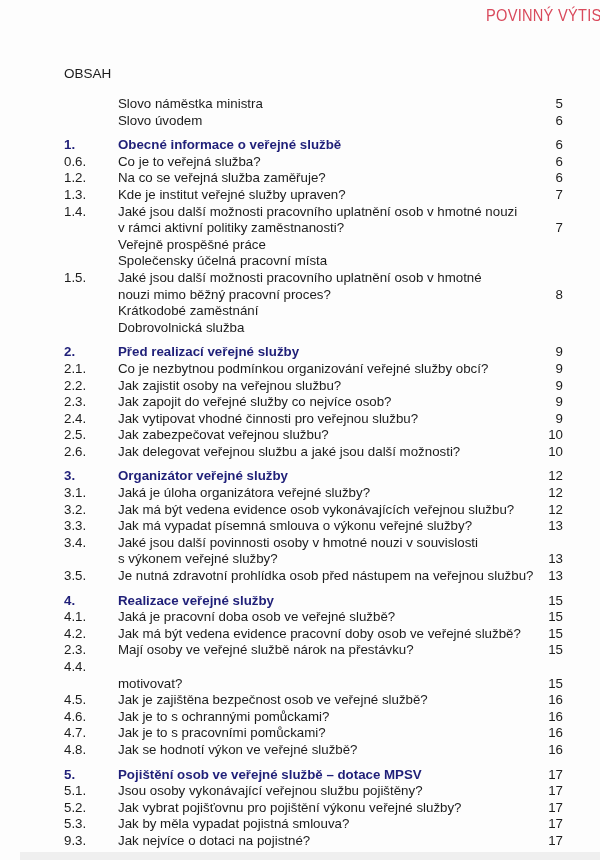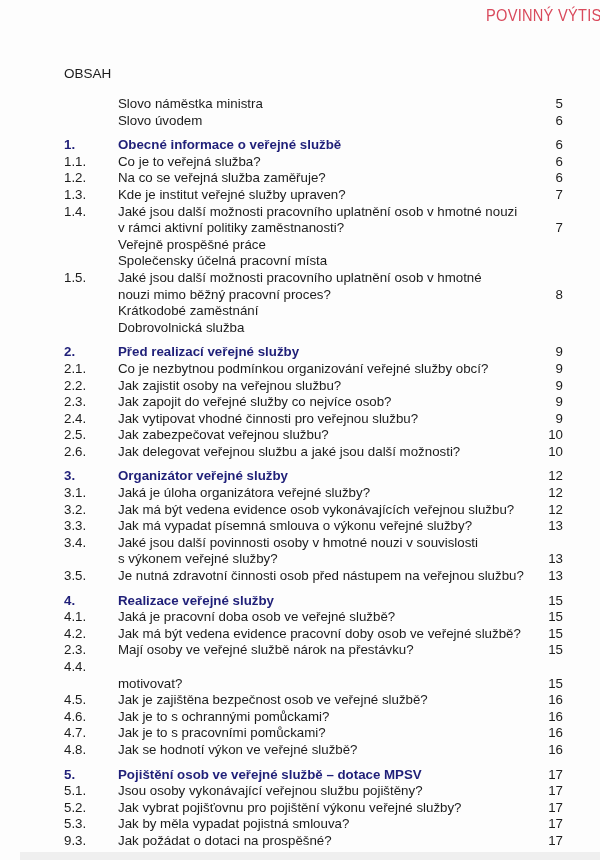--- a/index.html
+++ b/index.html
@@ -51,21 +51,21 @@
         <span class="title">Slovo úvodem</span>
         <span class="page-no">6</span>
       </div>
       <div class="gap"></div>
       <div class="row section">
         <span class="num">1.</span>
         <span class="title">Obecné informace o veřejné službě</span>
         <span class="page-no">6</span>
       </div>
       <div class="row">
-        <span class="num">1.1.</span>
+        <span class="num">0.6.</span>
         <span class="title">Co je to veřejná služba?</span>
         <span class="page-no">6</span>
       </div>
       <div class="row">
         <span class="num">1.2.</span>
         <span class="title">Na co se veřejná služba zaměřuje?</span>
         <span class="page-no">6</span>
       </div>
       <div class="row">
         <span class="num">1.3.</span>
@@ -160,21 +160,21 @@
       <div class="row">
         <span class="num">3.4.</span>
         <span class="title">Jaké jsou další povinnosti osoby v hmotné nouzi v souvislosti</span>
       </div>
       <div class="row">
         <span class="title">s výkonem veřejné služby?</span>
         <span class="page-no">13</span>
       </div>
       <div class="row">
         <span class="num">3.5.</span>
-        <span class="title">Je nutná zdravotní činnosti osob před nástupem na veřejnou službu?</span>
+        <span class="title">Je nutná zdravotní prohlídka osob před nástupem na veřejnou službu?</span>
         <span class="page-no">13</span>
       </div>
       <div class="gap"></div>
       <div class="row section">
         <span class="num">4.</span>
         <span class="title">Realizace veřejné služby</span>
         <span class="page-no">15</span>
       </div>
       <div class="row">
         <span class="num">4.1.</span>
@@ -234,18 +234,18 @@
         <span class="title">Jak vybrat pojišťovnu pro pojištění výkonu veřejné služby?</span>
         <span class="page-no">17</span>
       </div>
       <div class="row">
         <span class="num">5.3.</span>
         <span class="title">Jak by měla vypadat pojistná smlouva?</span>
         <span class="page-no">17</span>
       </div>
       <div class="row">
         <span class="num">9.3.</span>
-        <span class="title">Jak požádat o dotaci na prospěšné?</span>
+        <span class="title">Jak nejvíce o dotaci na pojistné?</span>
         <span class="page-no">17</span>
       </div>
     </div>
   <div class="bottom-edge"></div>
 </div>
 
 </body></html>

